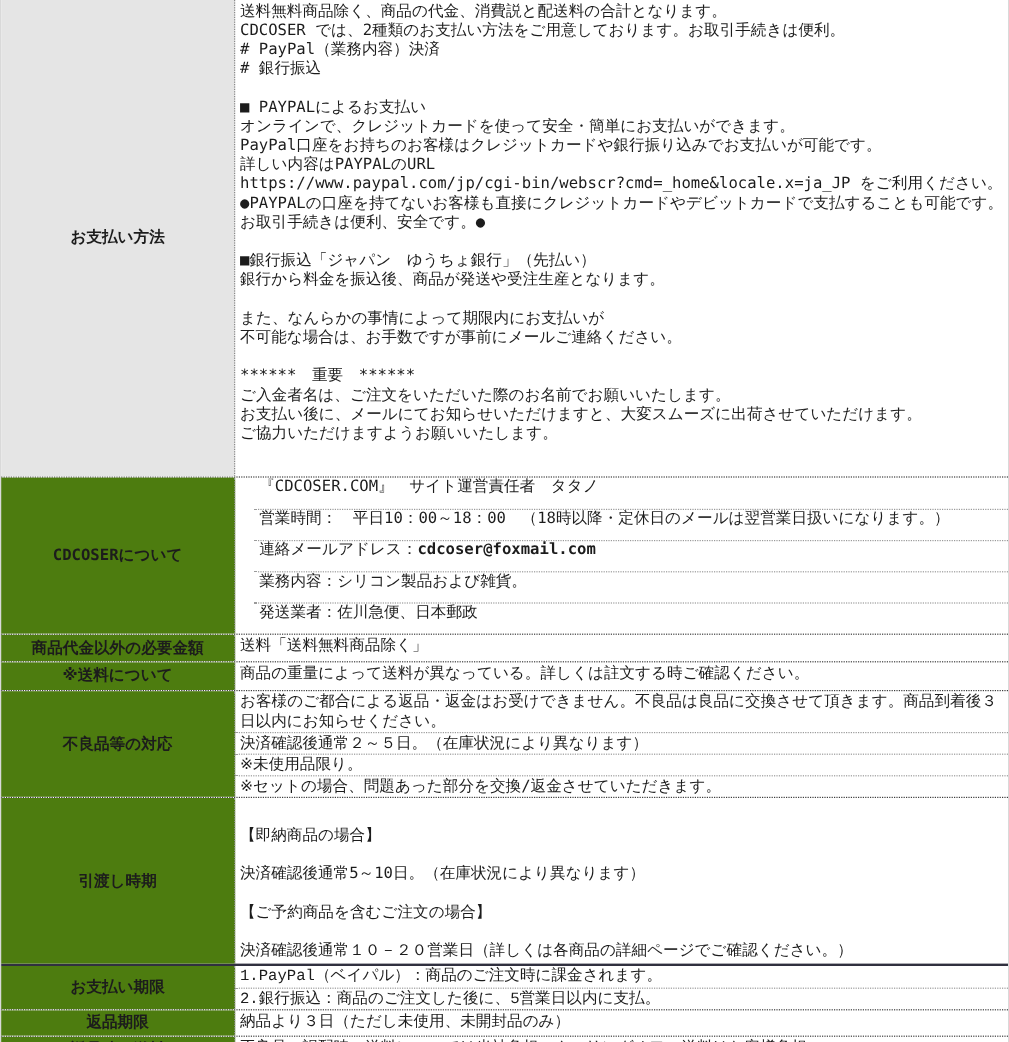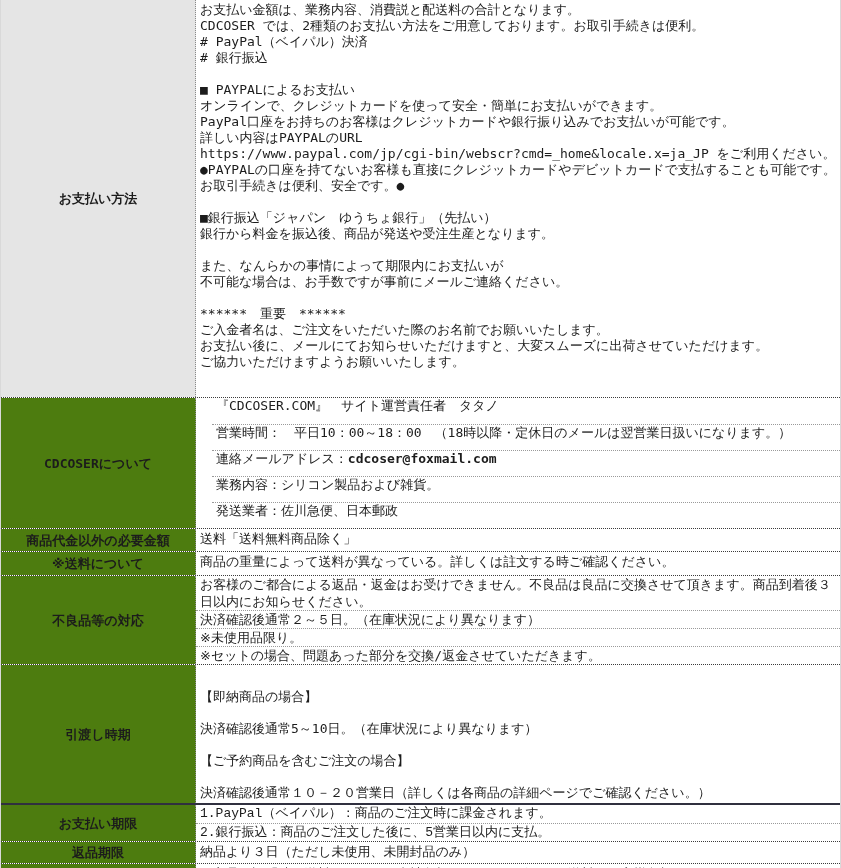--- a/index.html
+++ b/index.html
@@ -67,23 +67,23 @@
   .email { font-weight: bold; }
 </style>
 </head>
 <body>
 
 <div class="info-table">
 
   <div class="row row-payment">
     <div class="hcell">お支払い方法</div>
     <div class="ccell pad plist">
-        <div>お支払い金額は、業務内容、消費説と配送料の合計となります。</div>
+        <div>送料無料商品除く、商品の代金、消費説と配送料の合計となります。</div>
         <div>CDCOSER では、2種類のお支払い方法をご用意しております。お取引手続きは便利。</div>
-        <div># PayPal（ベイパル）決済</div>
+        <div># PayPal（業務内容）決済</div>
         <div># 銀行振込</div>
         <div></div>
         <div>■ PAYPALによるお支払い</div>
         <div>オンラインで、クレジットカードを使って安全・簡単にお支払いができます。</div>
         <div>PayPal口座をお持ちのお客様はクレジットカードや銀行振り込みでお支払いが可能です。</div>
         <div>詳しい内容はPAYPALのURL</div>
         <div>https://www.paypal.com/jp/cgi-bin/webscr?cmd=_home&amp;locale.x=ja_JP をご利用ください。</div>
         <div>●PAYPALの口座を持てないお客様も直接にクレジットカードやデビットカードで支払することも可能です。</div>
         <div>お取引手続きは便利、安全です。●</div>
         <div></div>

